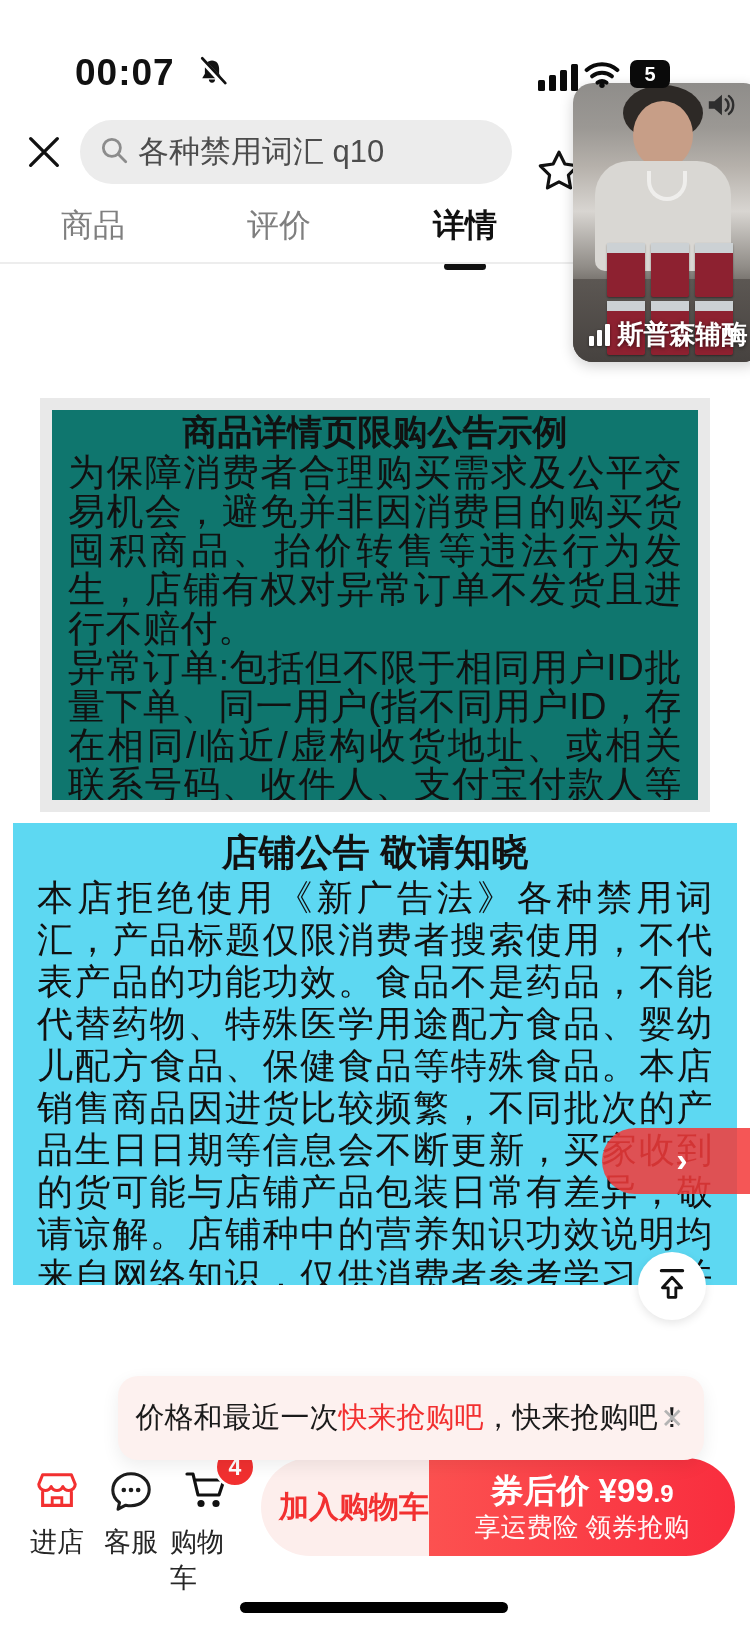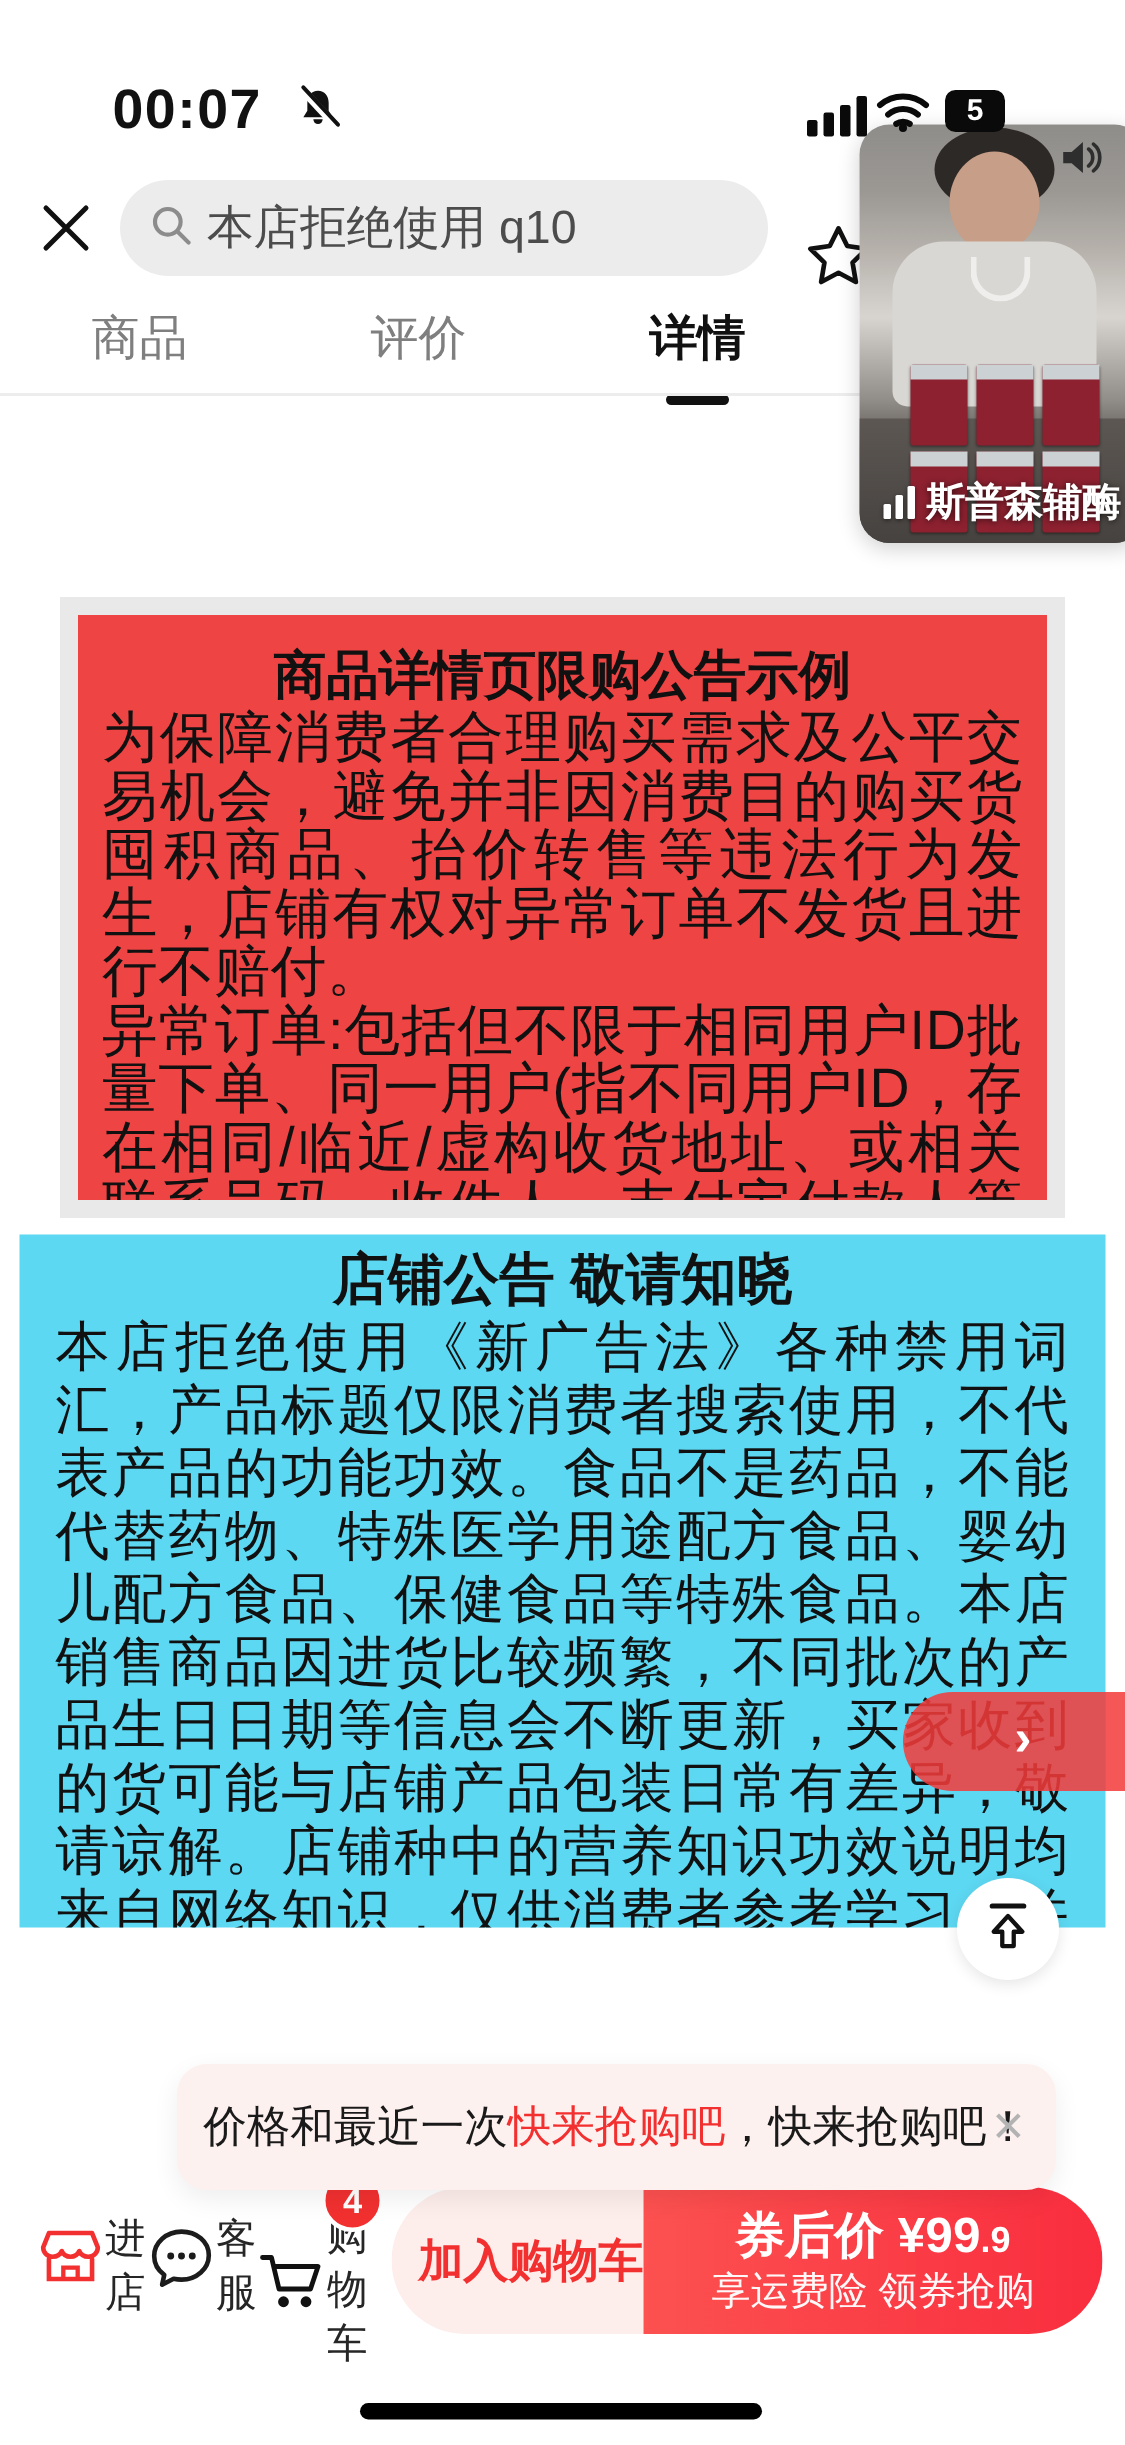--- a/index.html
+++ b/index.html
@@ -45,21 +45,21 @@
   .video .table{position:absolute;left:0;top:196px;width:190px;height:83px;background:linear-gradient(180deg,#5c5753,#46423f);}
   .video .box{position:absolute;width:38px;height:54px;background:#8d2130;border-radius:2px;box-shadow:0 1px 2px rgba(0,0,0,.4);}
   .video .box::before{content:"";position:absolute;left:0;top:0;width:100%;height:10px;background:#ccd1d4;}
   .video .label{position:absolute;left:0;bottom:10px;width:100%;display:flex;align-items:center;justify-content:center;gap:8px;}
   .video .label .txt{color:#fff;font-size:26px;font-weight:700;text-shadow:0 1px 4px rgba(0,0,0,.65);white-space:nowrap;}
   .bars{display:flex;align-items:flex-end;gap:3px;}
   .bars i{display:block;width:5px;background:#fff;border-radius:1px;box-shadow:0 1px 3px rgba(0,0,0,.5);}
 
   
   .limit-box{left:40px;top:398px;width:670px;height:414px;background:#e9e9e9;padding:12px;box-sizing:border-box;}
-  .limit-inner{width:100%;height:100%;background:#ef4444;box-sizing:border-box;padding:20px 16px;overflow:hidden;}
+  .limit-inner{width:100%;height:100%;background:#0f766e;box-sizing:border-box;padding:1px 16px;overflow:hidden;}
   .limit-title{text-align:center;font-size:35px;font-weight:600;line-height:42px;}
   .limit-body{font-size:37px;line-height:39px;text-align:justify;letter-spacing:.5px;}
 
   
   .shop-box{left:13px;top:823px;width:724px;height:462px;background:#5dd8f2;box-sizing:border-box;
             padding:6px 24px 0 24px;overflow:hidden;}
   .shop-title{text-align:center;font-size:37px;font-weight:600;line-height:48px;}
   .shop-body{font-size:36px;line-height:42px;text-align:justify;letter-spacing:.5px;}
 
   
@@ -79,21 +79,21 @@
   
   .toast{left:118px;top:1376px;width:586px;height:84px;background:#fdf1ef;border-radius:20px;
          box-shadow:0 6px 18px rgba(0,0,0,.07);display:flex;align-items:center;justify-content:center;z-index:7;}
   .toast::after{content:"";position:absolute;left:432px;bottom:-14px;border:15px solid transparent;border-top-color:#fdf1ef;}
   .toast .t{font-size:29px;color:#1a1a1a;white-space:nowrap;}
   .toast .hl{color:#f23030;}
   .toast .x{position:absolute;right:20px;top:50%;transform:translateY(-50%);color:#b3b3b3;font-size:28px;cursor:pointer;}
 
   
   .bottom-bar{left:0;top:1452px;width:750px;height:178px;background:#fff;z-index:6;}
-  .bb-item{position:absolute;display:flex;flex-direction:row;align-items:center;cursor:pointer;}
+  .bb-item{position:absolute;display:flex;flex-direction:column;align-items:center;cursor:pointer;}
   .bb-item .lbl{font-size:27px;color:#262626;margin-top:6px;}
   .bb-store{left:24px;top:16px;width:66px;}
   .bb-service{left:98px;top:16px;width:66px;}
   .bb-cart{left:170px;top:14px;width:72px;}
   .cart-badge{position:absolute;left:214px;top:-6px;width:36px;height:36px;border-radius:50%;background:#f23030;
               border:3px solid #fff;color:#fff;font-size:23px;font-weight:700;display:flex;align-items:center;justify-content:center;}
   .pill{position:absolute;left:261px;top:6px;width:474px;height:98px;border-radius:49px;overflow:hidden;display:flex;}
   .pill-left{width:168px;background:#fdeeec;display:flex;align-items:center;justify-content:flex-end;
              color:#f23030;font-size:30px;font-weight:700;cursor:pointer;}
   .pill-right{flex:1;background:linear-gradient(90deg,#fc5150,#f92d3e);display:flex;flex-direction:column;
@@ -173,21 +173,21 @@
       <path d="M6 6l24 24M30 6L6 30" stroke="#111" stroke-width="3" stroke-linecap="round"></path>
     </svg>
   </div>
   <div class="abs search-pill">
     <span>
       <svg viewBox="0 0 30 30" width="32" height="32">
         <circle cx="13" cy="13" r="8" fill="none" stroke="#8c8c8c" stroke-width="2.6"></circle>
         <line x1="19.5" y1="19.5" x2="26" y2="26" stroke="#8c8c8c" stroke-width="2.6" stroke-linecap="round"></line>
       </svg>
     </span>
-    <span class="q">本店拒绝使用 q10</span>
+    <span class="q">各种禁用词汇 q10</span>
   </div>
 
   <div class="abs tabs">
     <div class="tab">
       <span>商品</span>
     </div>
     <div class="tab">
       <span>评价</span>
     </div>
     <div class="tab active">

